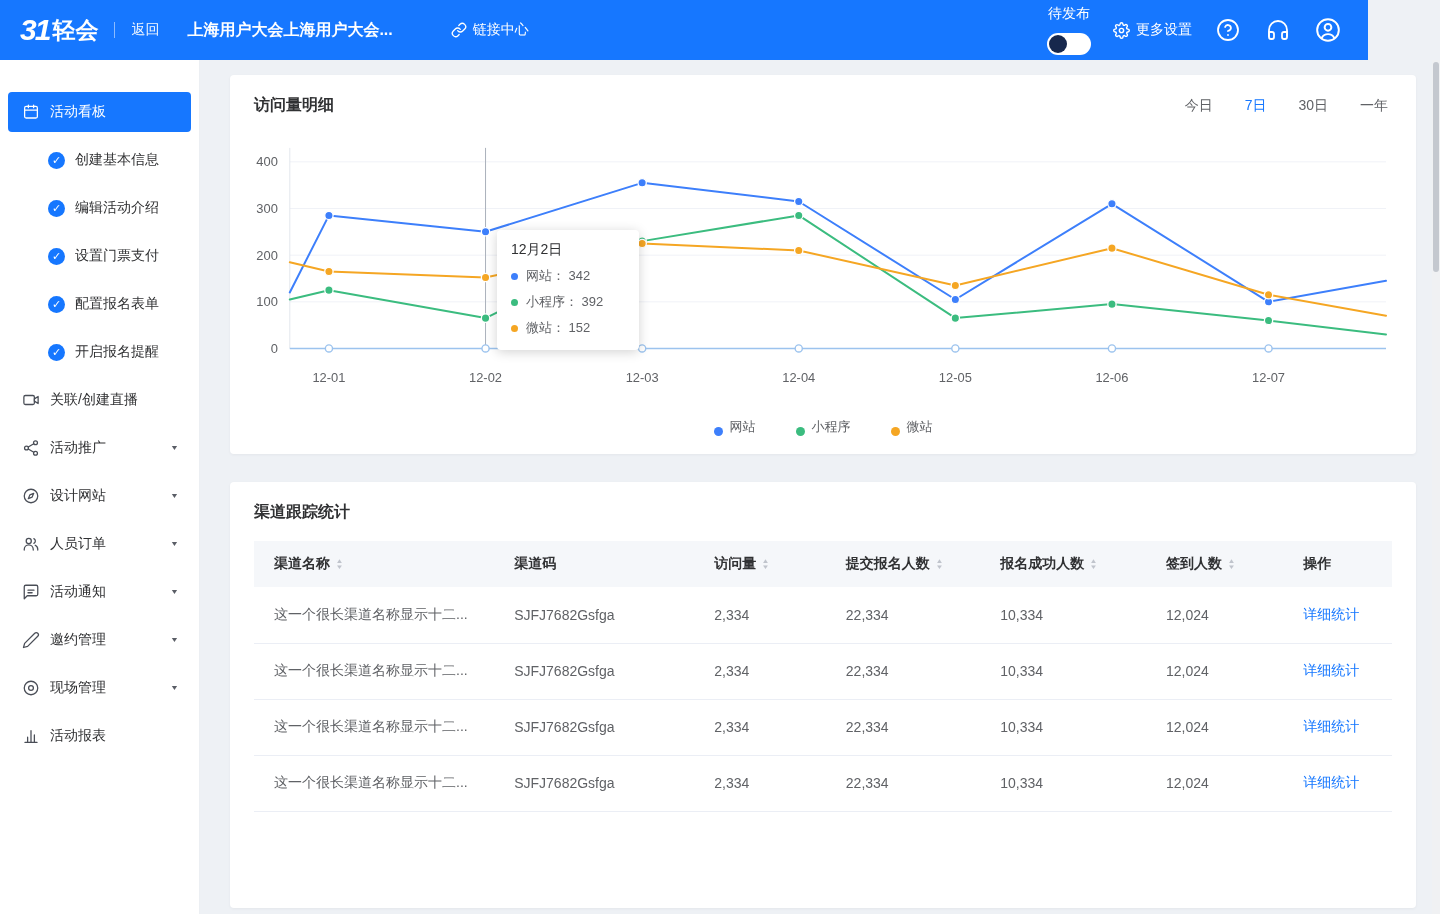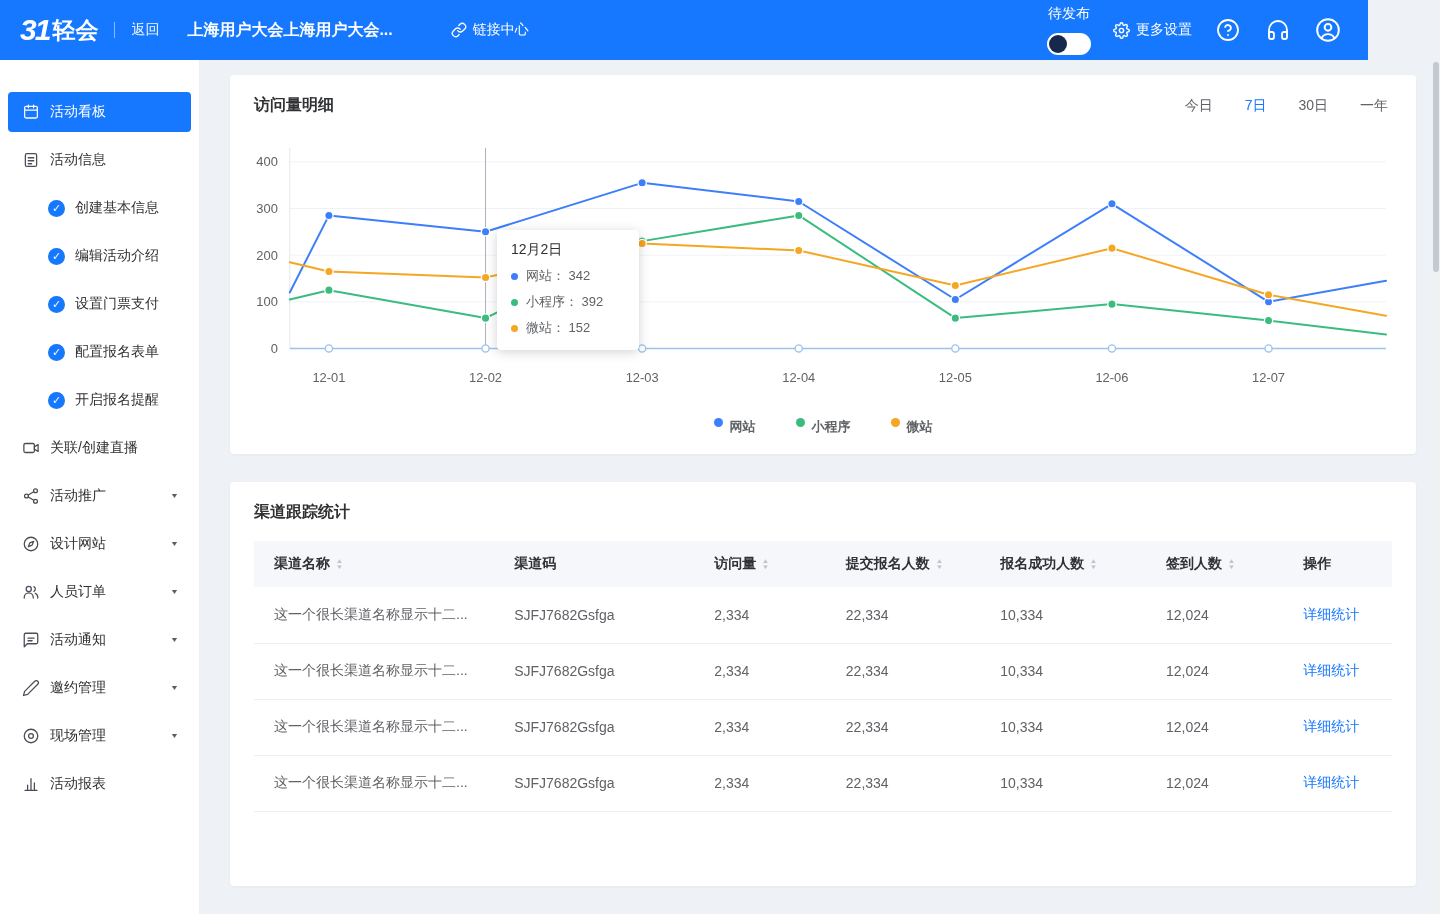--- a/index.html
+++ b/index.html
@@ -38,29 +38,29 @@
   .card { background:#fff; border-radius:4px; box-shadow:0 1px 3px rgba(31,45,61,.05); }
   .chart-card { padding:20px 24px 18px; margin-bottom:28px; }
   .card-head { display:flex; align-items:center; justify-content:space-between; }
   .card-title { font-size:16px; font-weight:bold; color:#303133; }
   .range-tabs { display:flex; gap:32px; font-size:14px; color:#606266; padding-right:4px; }
   .range-tab { cursor:pointer; }
   .range-tab.active { color:#1677ff; }
   .chart-wrap { position:relative; margin-top:16px; }
   svg.chart { width:100%; height:auto; display:block; }
   .legend { display:flex; justify-content:center; gap:40px; margin-top:26px; font-size:13px; color:#606266; }
-  .legend-item { display:flex; align-items:flex-start; gap:7px; cursor:pointer;font-weight:bold; }
+  .legend-item { display:flex; align-items:flex-end; gap:7px; cursor:pointer; }
   .legend-dot { width:9px; height:9px; border-radius:50%; }
   .chart-tooltip { position:absolute; left:243px; top:98px; width:142px; background:#fff; border-radius:4px; box-shadow:0 2px 12px rgba(0,0,0,.18); padding:11px 14px 13px; font-size:13px; color:#606266; z-index:5; }
   .tt-date { color:#303133; font-size:14px; margin-bottom:4px; }
   .tt-row { display:flex; align-items:center; gap:8px; margin-top:8px; }
   .tt-dot { width:7px; height:7px; border-radius:50%; flex:none; }
 
   
-  .table-card { padding:20px 24px 74px;margin-top:10px; }
+  .table-card { padding:20px 24px 96px;margin-top:10px; }
   .table-title { font-size:16px; font-weight:bold; color:#303133; margin-bottom:18px; }
   table { width:100%; border-collapse:collapse; table-layout:fixed; }
   thead th { background:#f5f7fa; height:46px; font-size:14px; color:#303133; font-weight:bold; text-align:left; padding:0 8px 0 20px; }
   tbody td { height:56px; border-bottom:1px solid #ebeef5; font-size:14px; color:#606266; padding:0 8px 0 20px; white-space:nowrap; overflow:hidden; text-overflow:ellipsis; }
   .link { color:#1677ff; cursor:pointer; }
   .sort { display:inline-flex; flex-direction:column; margin-left:6px; vertical-align:middle; cursor:pointer; }
   .sort i { font-style:normal; font-size:7px; color:#c0c4cc; line-height:6px; transform:scale(1.15,.9); }
 
   
   .page-scrollbar { position:fixed; right:0; top:60px; bottom:0; width:8px; background:#f0f1f3; z-index:30; }
@@ -130,29 +130,20 @@
   <nav>
       <div class="side-item active">
         <span class="icon">
           <svg width="18" height="18" viewBox="0 0 24 24" fill="none" stroke="currentColor" stroke-width="1.7" stroke-linecap="round" stroke-linejoin="round">
             <rect x="3.5" y="4.5" width="17" height="15.5" rx="2"></rect>
             <path d="M3.5 9.5h17"></path>
             <path d="M8.5 2.8v3.4M15.5 2.8v3.4"></path>
           </svg>
         </span>
         <span class="lbl">活动看板</span>
-      </div>
-      <div class="side-item">
-        <span class="icon">
-          <svg width="18" height="18" viewBox="0 0 24 24" fill="none" stroke="currentColor" stroke-width="1.7" stroke-linecap="round" stroke-linejoin="round">
-            <rect x="4.5" y="3.5" width="15" height="17" rx="2"></rect>
-            <path d="M8.3 9h7.4M8.3 13h7.4M8.3 17h4.5"></path>
-          </svg>
-        </span>
-        <span class="lbl">活动信息</span>
       </div>
       <div class="side-item sub">
         <span class="check">✓</span>
         <span class="lbl">创建基本信息</span>
       </div>
       <div class="side-item sub">
         <span class="check">✓</span>
         <span class="lbl">编辑活动介绍</span>
       </div>
       <div class="side-item sub">

